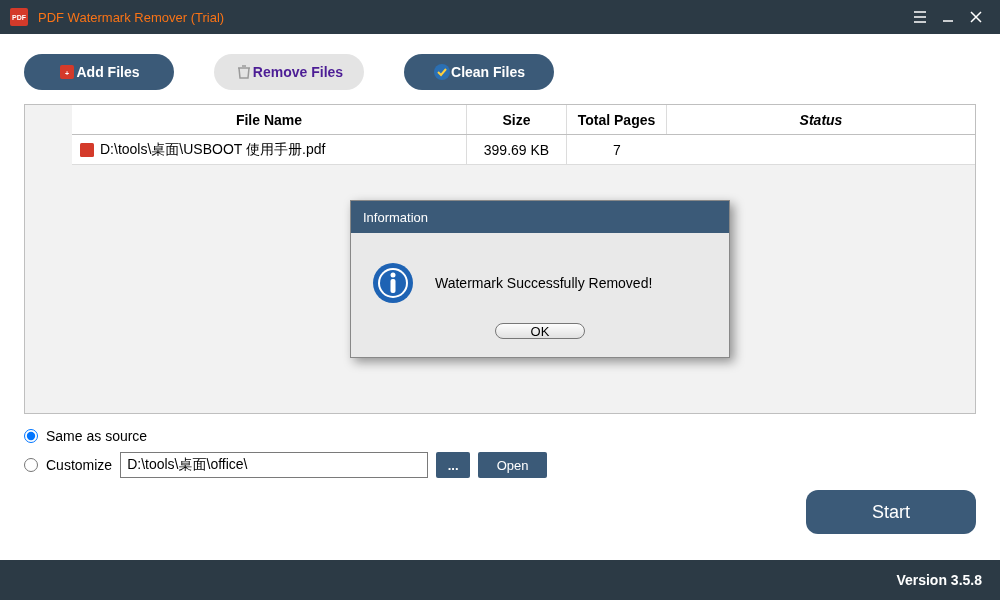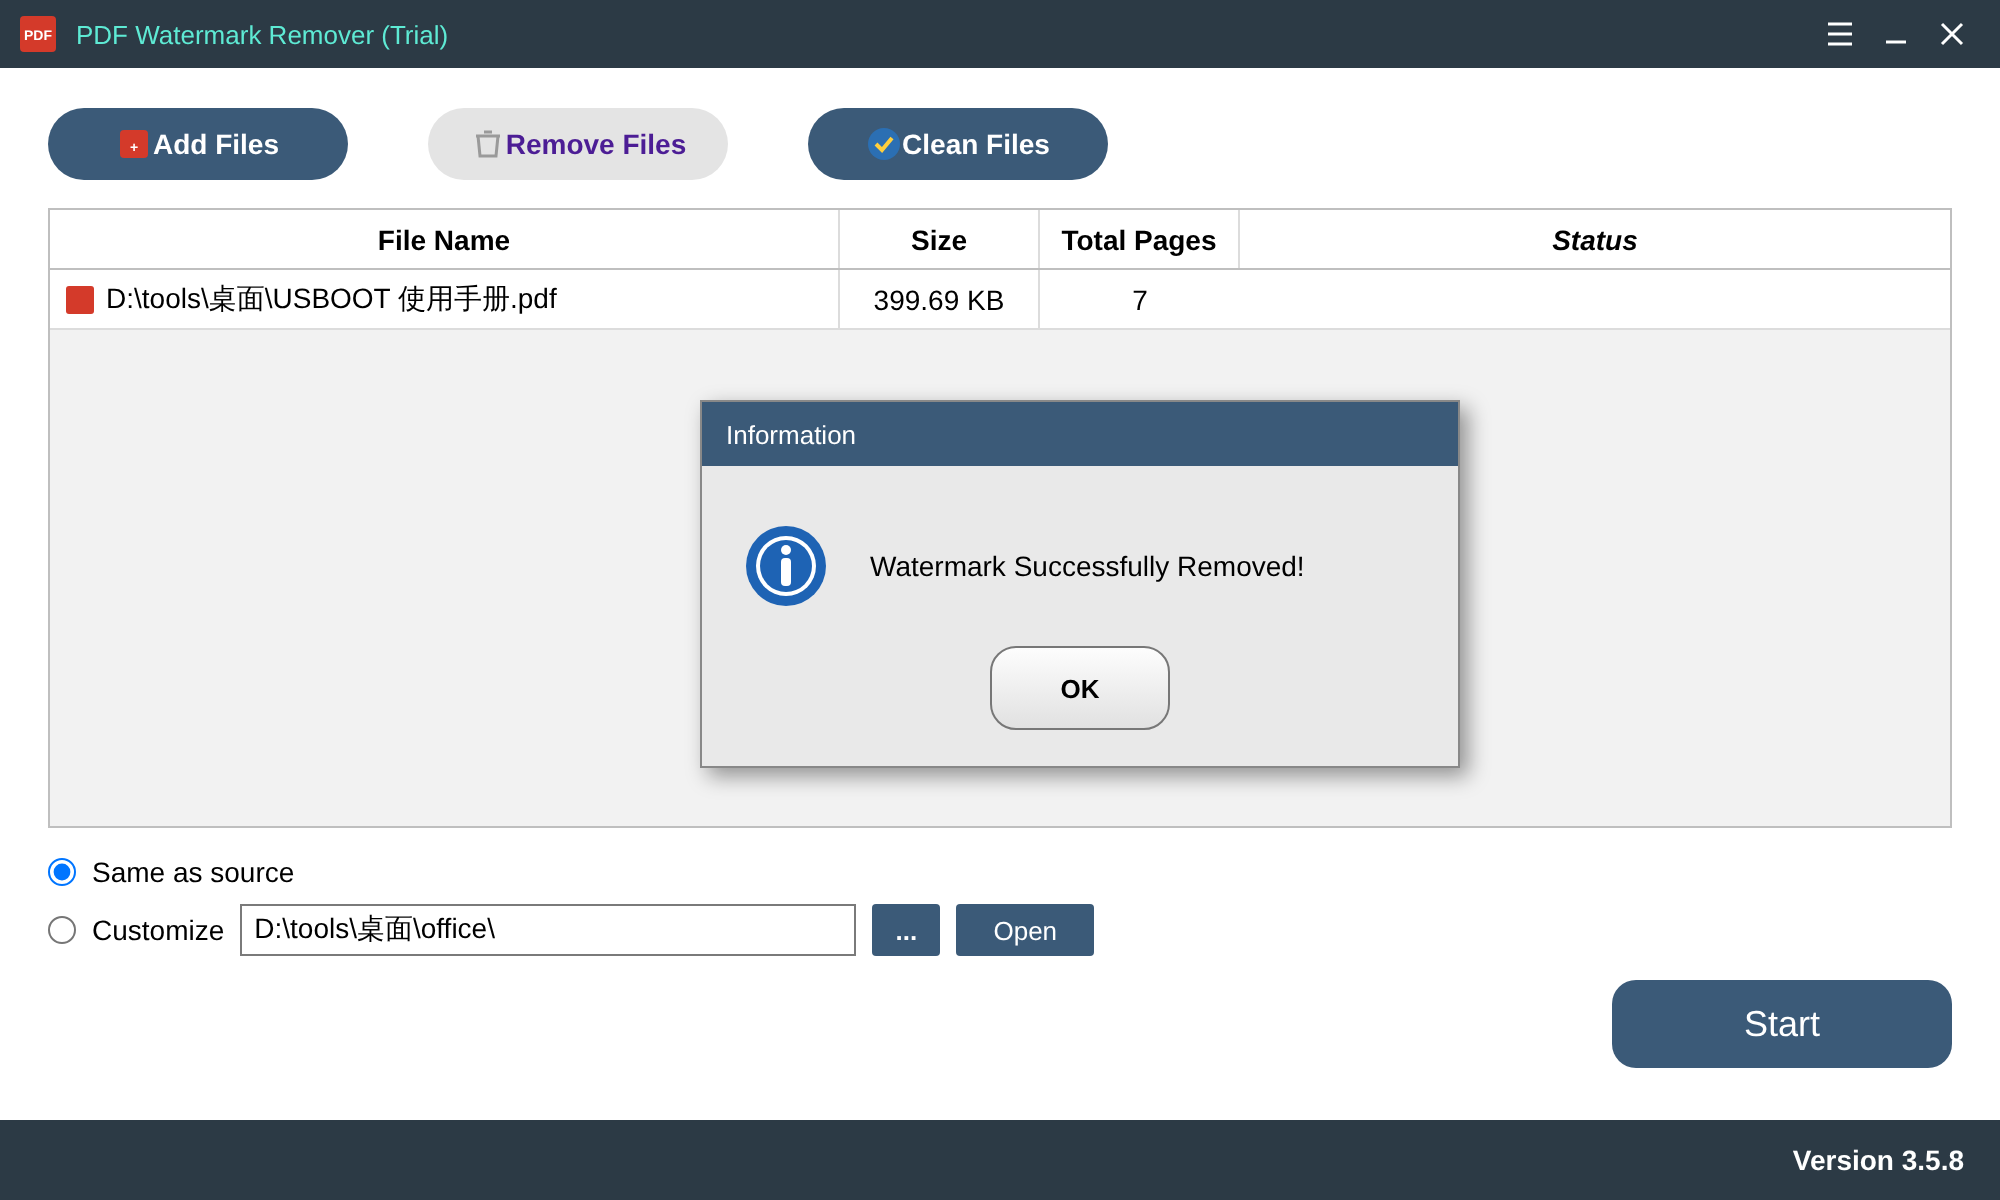--- a/index.html
+++ b/index.html
@@ -1,26 +1,26 @@
 <!DOCTYPE html>
 <html><head>
 <meta charset="utf-8">
 <style>
   * { box-sizing: border-box; margin: 0; padding: 0; font-family: "Segoe UI", Tahoma, sans-serif; }
   html, body { width: 1000px; height: 600px; overflow: hidden; background: #fff; }
-  .titlebar { height: 34px; background: #2c3a45; color: #5eead4; display: flex; align-items: center; padding: 0 10px; }
+  .titlebar { height: 34px; background: #2c3a45; color: #f97316; display: flex; align-items: center; padding: 0 10px; }
   .titlebar .app-icon { width: 18px; height: 18px; margin-right: 10px; }
   .titlebar .title { font-size: 13px; flex: 1; }
   .titlebar .win-btn { width: 28px; height: 28px; display: flex; align-items: center; justify-content: center; cursor: pointer; font-size: 14px; }
   .toolbar { padding: 20px 24px 14px 24px; display: flex; gap: 40px; }
   .pill { width: 150px; height: 36px; border-radius: 18px; display: flex; align-items: center; justify-content: center; gap: 0; font-size: 14px; font-weight: 600; cursor: pointer; }
   .pill.primary { background: #3b5a78; color: #fff; }
   .pill.disabled { background: #e4e4e4; color: #4c1d95; cursor: default; }
   .pill .icon-slot { width: 18px; height: 18px; display: inline-flex; align-items: center; justify-content: center; }
-  .grid-wrap { margin: 0 24px; border: 1px solid #bfbfbf; height: 310px; background: #f2f2f2; display: flex; flex-direction: column; }
+  .grid-wrap { margin: 0 24px; border: 1px solid #bfbfbf; height: 310px; background: #f2f2f2; display: flex; flex-direction: column; padding-left: 47px; }
   .grid-header { display: flex; background: #fff; border-bottom: 1px solid #bfbfbf; font-size: 14px; font-weight: 600; height: 30px; }
   .grid-header > div, .grid-row > div { display: flex; align-items: center; justify-content: center; border-right: 1px solid #dcdcdc; }
   .grid-header > div:last-child, .grid-row > div:last-child { border-right: none; }
   .col-name  { width: 395px; }
   .col-size  { width: 100px; }
   .col-pages { width: 100px; }
   .col-status{ flex: 1; font-style: italic; }
   .grid-row { display: flex; background: #fff; border-bottom: 1px solid #dcdcdc; font-size: 14px; height: 30px; }
   .grid-row .col-name { justify-content: flex-start; padding: 0 8px; gap: 6px; }
   .grid-row .col-status { color: #d63a2d; }
@@ -34,21 +34,21 @@
   .open-btn { width: 69px; height: 26px; background: #3b5a78; color: #fff; display: flex; align-items: center; justify-content: center; font-size: 13px; border-radius: 2px; cursor: pointer; }
   .start-btn { position: absolute; right: 24px; bottom: 66px; width: 170px; height: 44px; background: #3b5a78; color: #fff; border-radius: 12px; display: flex; align-items: center; justify-content: center; font-size: 18px; font-weight: 400; cursor: pointer; }
   .footer { position: absolute; left: 0; right: 0; bottom: 0; height: 40px; background: #2c3a45; color: #fff; display: flex; align-items: center; justify-content: flex-end; padding: 0 18px; font-size: 14px; font-weight: 600; }
   
   .modal { position: absolute; left: 350px; top: 200px; width: 380px; background: #e9e9e9; box-shadow: 4px 4px 10px rgba(0,0,0,0.4); border: 1px solid #888; }
   .modal-title { height: 32px; background: #3b5a78; color: #fff; display: flex; align-items: center; padding: 0 12px; font-size: 13px; }
   .modal-body { padding: 28px 20px 18px 20px; display: flex; align-items: center; gap: 20px; }
   .modal-body .info-icon { width: 44px; height: 44px; }
   .modal-body .msg { font-size: 14px; }
   .modal-footer { padding: 0 0 18px 0; display: flex; justify-content: center; }
-  .ok-btn { width: 90px; height: 42px; border: 1px solid #777; border-radius: 13px; background: linear-gradient(#fdfdfd,#e1e1e1); display: flex; align-items: center; justify-content: center; font-size: 13px; cursor: pointer; font-weight: bold; }
+  .ok-btn { width: 90px; height: 16px; border: 1px solid #777; border-radius: 13px; background: linear-gradient(#fdfdfd,#e1e1e1); display: flex; align-items: center; justify-content: center; font-size: 13px; cursor: pointer; }
   body { position: relative; }
 </style>
 </head>
 <body>
 
 <div class="titlebar">
   <span class="app-icon">
     <svg viewBox="0 0 18 18">
         <rect width="18" height="18" rx="2" fill="#d43a2a"></rect>
         <text x="9" y="12" text-anchor="middle" font-size="7" fill="#fff" font-weight="bold">PDF</text>

